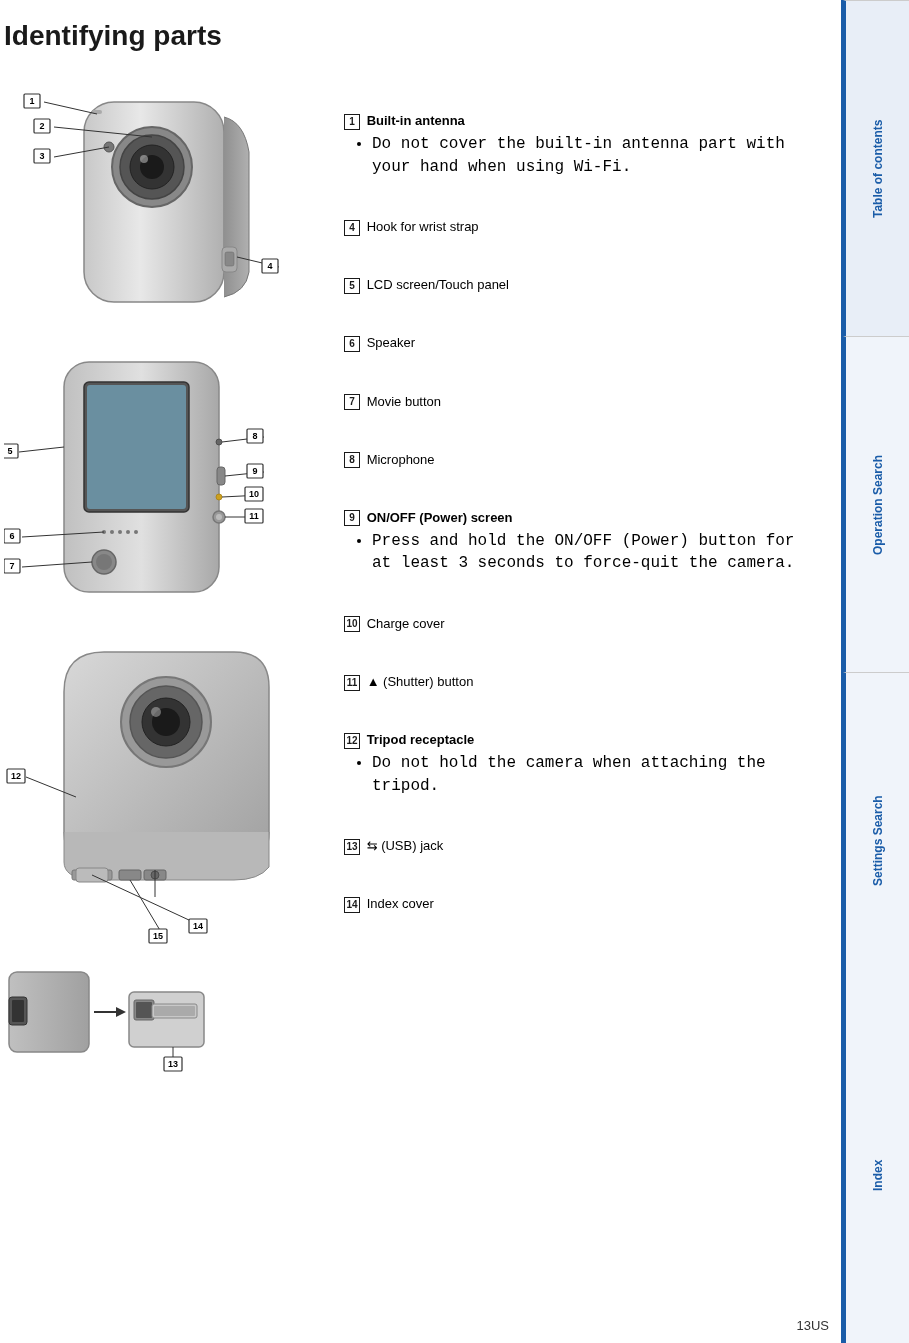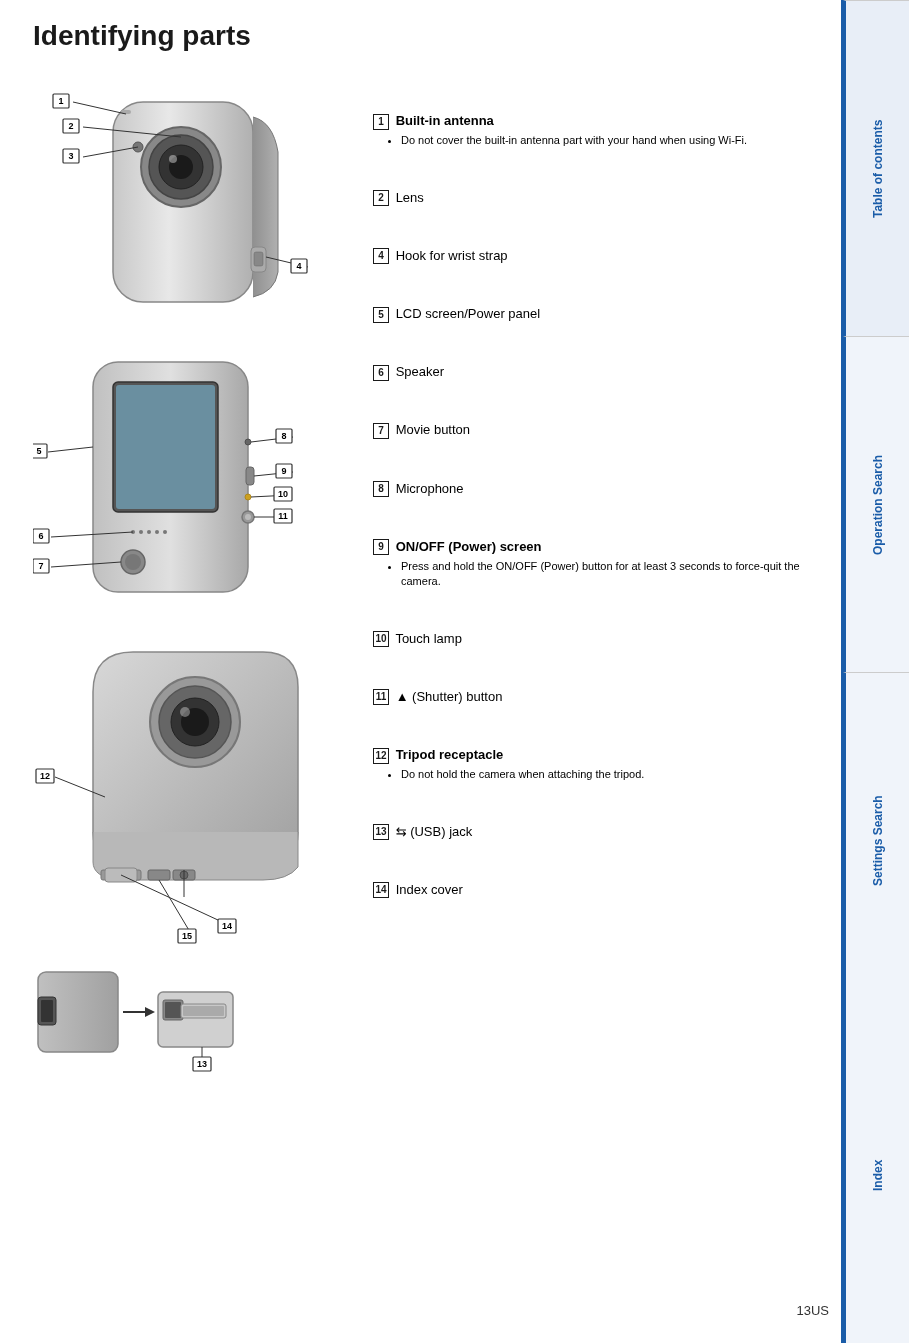--- a/index.html
+++ b/index.html
@@ -46,21 +46,21 @@
       border-bottom: none;
     }
     .sidebar-tab-toc { background: #e8eef7; }
     .sidebar-tab-op { background: #f0f4fa; }
     .sidebar-tab-settings { background: #f0f4fa; }
     .sidebar-tab-index { background: #f0f4fa; }
 
     
     .main {
       margin-right: 70px;
-      padding: 20px 20px 20px 33px;
+      padding: 20px 20px 20px 4px;
       position: relative;
     }
 
     
     .page-title {
       font-size: 28px;
       font-weight: bold;
       color: #1a1a1a;
       margin-bottom: 20px;
       font-style: normal;
@@ -139,28 +139,29 @@
       line-height: 1.4;
       margin-top: 40px;
     }
     .parts-list .sub-list {
       list-style: disc;
       padding-left: 28px;
       margin-top: 3px;
     }
     .parts-list .sub-list li {
       margin-bottom: 2px;
-      font-size: 11px;
+      font-size: 16px;
       line-height: 1.4;
+      font-family: Liberation Mono, monospace;
     }
 
     
     .page-number {
       position: absolute;
-      bottom: 25px;
+      bottom: 10px;
       right: 80px;
       font-size: 13px;
       color: #333;
     }
   </style>
 </head>
 <body>
 
 <div class="main">
   <h1 class="page-title">Identifying parts</h1>
@@ -361,30 +362,26 @@
     <div class="text-col">
       <ul class="parts-list">
         <li>
           <span class="num-badge">1</span>
           <strong>Built-in antenna</strong>
           <ul class="sub-list">
             <li>Do not cover the built-in antenna part with your hand when using Wi-Fi.</li>
           </ul>
         </li>
         <li>
-          <span class="num-badge">2</span>
-          <span>Lens</span>
-        </li>
-        <li>
           <span class="num-badge">4</span>
           <span>Hook for wrist strap</span>
         </li>
         <li>
           <span class="num-badge">5</span>
-          <span>LCD screen/Power panel</span>
+          <span>LCD screen/Touch panel</span>
         </li>
         <li>
           <span class="num-badge">6</span>
           <span>Speaker</span>
         </li>
         <li>
           <span class="num-badge">7</span>
           <span>Movie button</span>
         </li>
         <li>
@@ -393,21 +390,21 @@
         </li>
         <li>
           <span class="num-badge">9</span>
           <strong>ON/OFF (Power) screen</strong>
           <ul class="sub-list">
             <li>Press and hold the ON/OFF (Power) button for at least 3 seconds to force-quit the camera.</li>
           </ul>
         </li>
         <li>
           <span class="num-badge">10</span>
-          <span>Touch lamp</span>
+          <span>Charge cover</span>
         </li>
         <li>
           <span class="num-badge">11</span>
           <span>▲ (Shutter) button</span>
         </li>
         <li>
           <span class="num-badge">12</span>
           <strong>Tripod receptacle</strong>
           <ul class="sub-list">
             <li>Do not hold the camera when attaching the tripod.</li>

